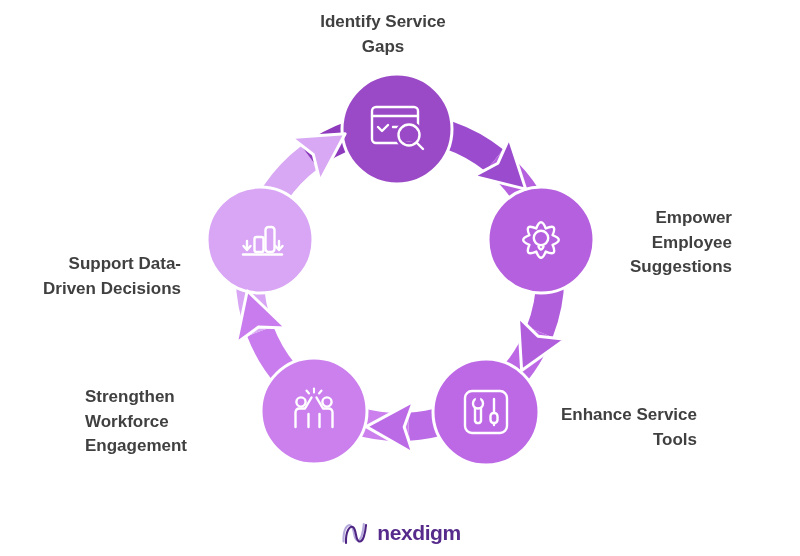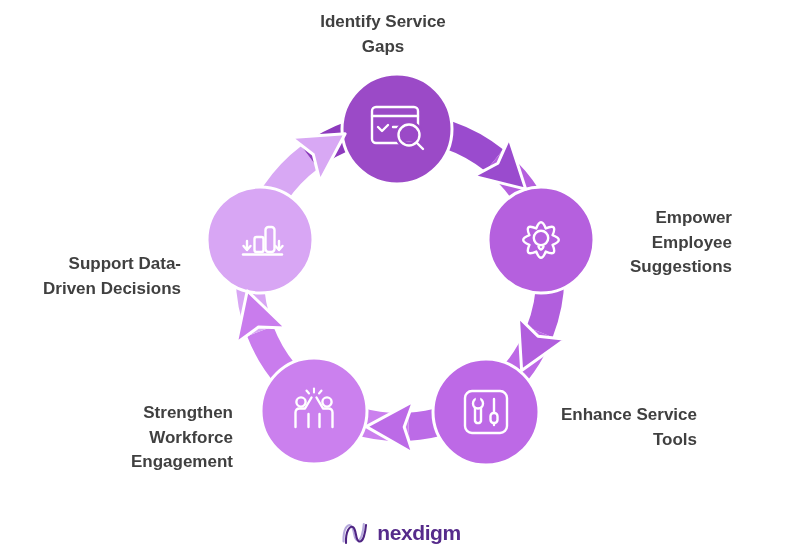--- a/index.html
+++ b/index.html
@@ -9,21 +9,21 @@
     font-family:"Liberation Sans", sans-serif;
   }
   #diagram-svg{position:absolute;left:0;top:0;}
   .node-label{
     position:absolute;font-size:17px;font-weight:700;line-height:1.45;
     color:#404040;
   }
   #lbl-identify{left:308px;top:10px;width:150px;text-align:center;}
   #lbl-empower{left:620px;top:206px;width:112px;text-align:right;}
   #lbl-enhance{left:547px;top:403px;width:150px;text-align:right;}
-  #lbl-strengthen{left:85px;top:401px;width:148px;text-align:right;}
+  #lbl-strengthen{left:85px;top:385px;width:148px;text-align:left;}
   #lbl-support{left:33px;top:220px;width:148px;text-align:right;margin-top:32px;}
   .logo{
     position:absolute;left:0;right:0;top:514px;height:38px;
     display:flex;justify-content:center;align-items:center;gap:6px;
   }
   .logo-text{font-size:21px;font-weight:700;letter-spacing:-0.4px;color:#562b8b;}
 </style>
 </head>
 <body>
 

